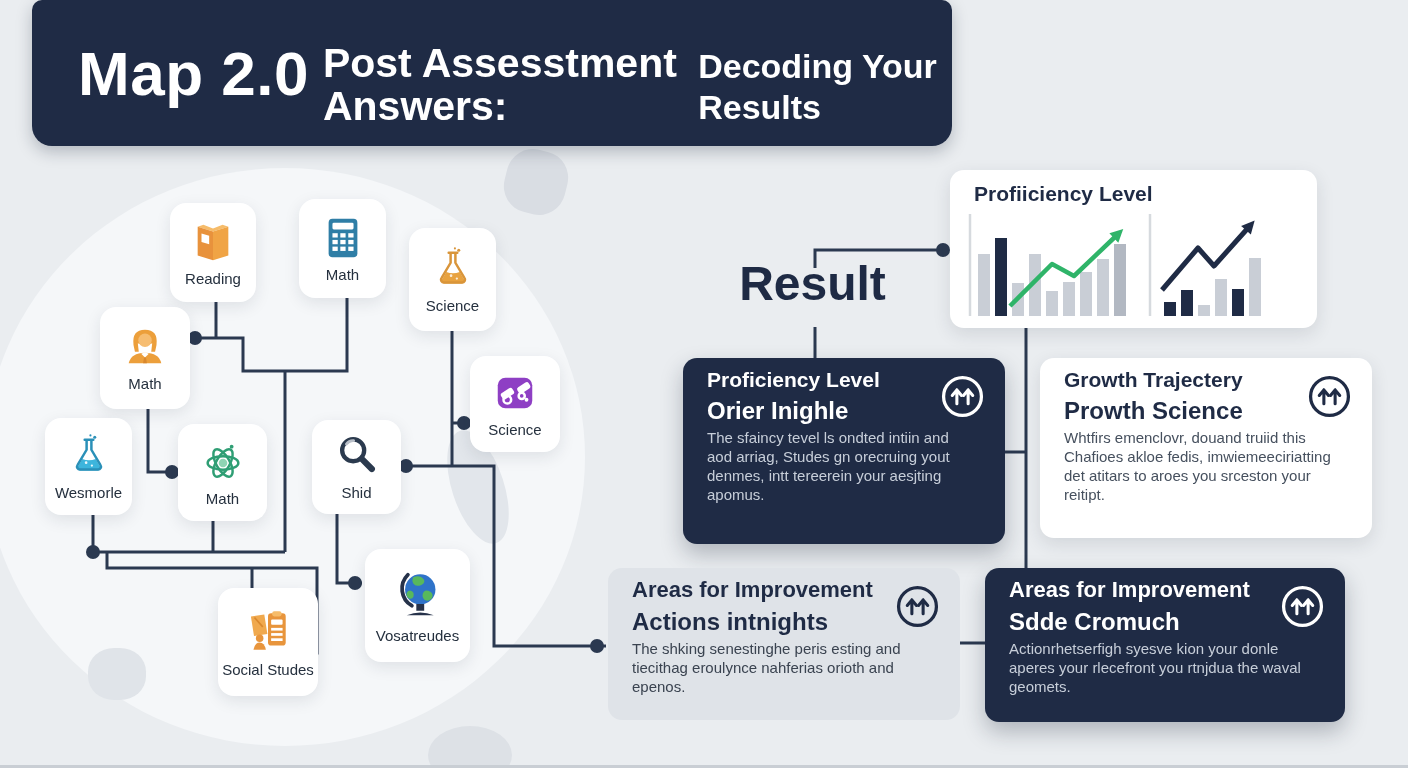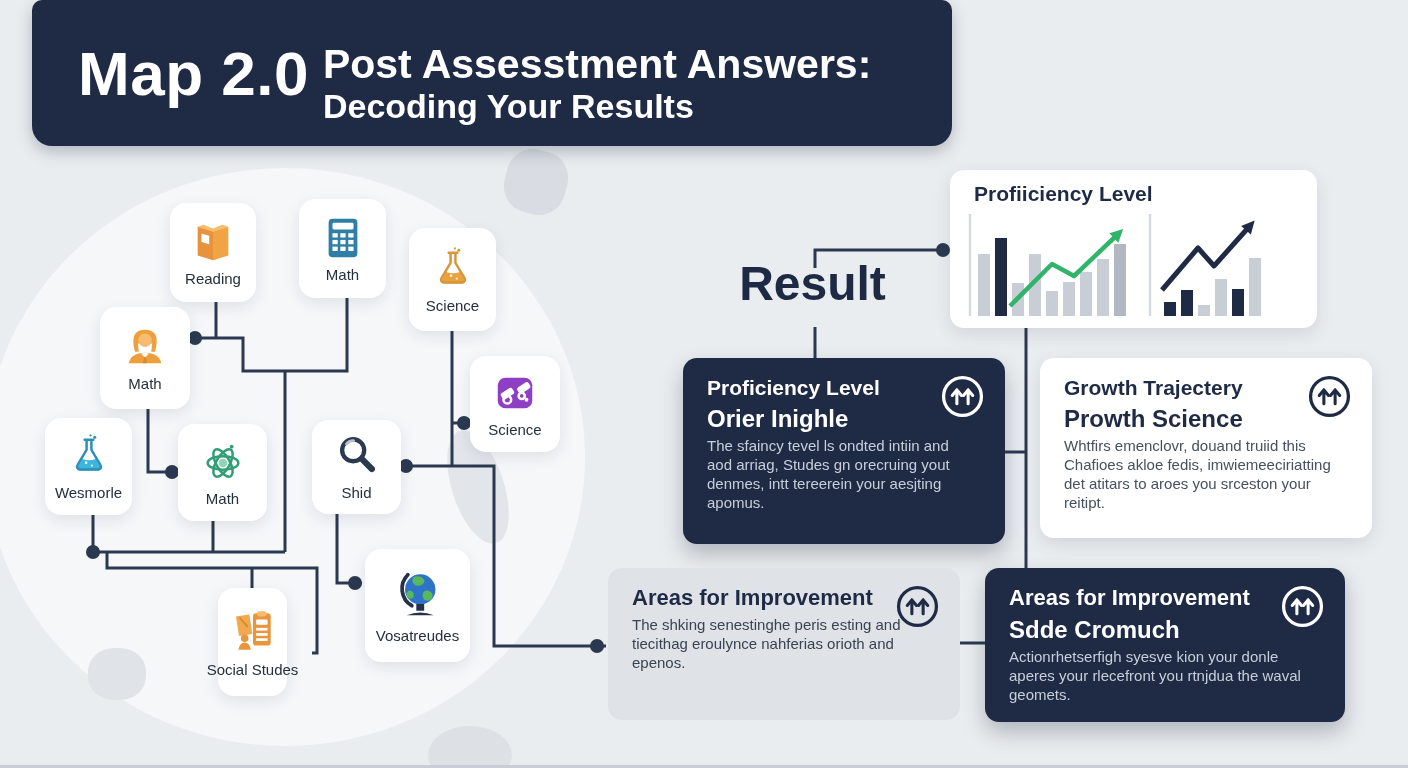--- a/index.html
+++ b/index.html
@@ -6,21 +6,21 @@
   .canvas{position:relative;width:1408px;height:768px;background:#eaedf0;overflow:hidden;
           font-family:"Liberation Sans",sans-serif;color:#1f2b45;}
   .blob{position:absolute;border-radius:50%;}
   .bottom-edge{position:absolute;left:0;right:0;bottom:0;height:3px;background:#c9ced4;}
 
   
   .header{position:absolute;left:32px;top:0;width:920px;height:146px;background:#1f2b45;
           border-radius:10px 10px 20px 20px;display:flex;align-items:center;
           box-shadow:0 6px 16px rgba(20,30,50,.25);}
   .brand{font-size:62px;font-weight:700;color:#fff;margin-left:46px;letter-spacing:.5px;white-space:nowrap;}
-  .header-titles{display:flex;flex-direction:column;align-items:flex-start;margin-left:14px;flex:1;color:#fff;margin-top:24px;}
+  .header-titles{display:flex;align-items:flex-end;margin-left:14px;flex:1;color:#fff;margin-top:24px;}
   .header-line1{font-size:41px;font-weight:700;line-height:1.05;}
   .header-line2{font-size:34px;font-weight:700;line-height:1.2;}
 
   
   .node{position:absolute;background:#fff;border-radius:16px;
         box-shadow:0 5px 16px rgba(30,40,60,.10);
         display:flex;flex-direction:column;align-items:center;justify-content:center;gap:5px;}
   .node-icon{width:46px;height:46px;display:block;}
   .node-icon svg{width:100%;height:100%;display:block;}
   .node-label{font-size:15px;font-weight:500;color:#25303e;white-space:nowrap;}
@@ -31,21 +31,21 @@
   .result{position:absolute;left:705px;top:256px;width:215px;text-align:center;
           font-size:48px;font-weight:700;color:#1e2a44;}
 
   
   .chart-card{position:absolute;left:950px;top:170px;width:367px;height:158px;background:#fff;
               border-radius:14px;box-shadow:0 6px 18px rgba(30,40,60,.12);}
   .chart-title{font-size:21px;font-weight:700;color:#1f2b45;margin:12px 0 0 24px;}
   .chart-card svg{position:absolute;left:0;top:38px;}
 
   
-  .info-card{position:absolute;border-radius:14px;padding:18px 24px;box-sizing:border-box;}
+  .info-card{position:absolute;border-radius:14px;padding:10px 24px;box-sizing:border-box;}
   .card-dark{background:#1f2b45;color:#fff;box-shadow:0 10px 22px rgba(25,35,55,.28);}
   .card-light{background:#fff;color:#1f2b45;box-shadow:0 6px 18px rgba(30,40,60,.12);}
   .card-gray{background:#dfe3e8;color:#1f2b45;}
   .card-title{font-size:21px;font-weight:700;line-height:1.1;}
   .card-sub{font-size:24px;font-weight:700;margin-top:7px;line-height:1.05;}
   .card-body{font-size:15px;margin-top:5px;line-height:1.27;}
   .card-dark .card-body{color:#c7ced9;}
   .card-light .card-body{color:#46505e;}
   .card-gray .card-body{color:#3a4350;}
   .badge{position:absolute;top:16px;right:20px;width:45px;height:45px;}
@@ -230,21 +230,21 @@
           <path d="M31 20 q5 0 6 4 q0 4 -4 5 q-4 0 -5 -4 q0 -4 3 -5 Z" fill="#58b85c"></path>
           <path d="M17 20 q4 1 3 5 q-1 3 -4 2 q-3 -2 -2 -5 q1 -2 3 -2 Z" fill="#58b85c"></path>
           <path d="M15 6 A17.5 17.5 0 0 0 18.5 33.5" stroke="#26324a" stroke-width="3.4" fill="none" stroke-linecap="round"></path>
           <rect x="22.5" y="32" width="7" height="6" fill="#26324a"></rect>
           <path d="M14 42 q12 -5 24 0 Z" fill="#26324a"></path>
         </svg>
     </span>
     <span class="node-label">Vosatreudes</span>
   </div>
 
-  <div class="node" style="left:218px;top:588px;width:69px;height:108px">
+  <div class="node" style="left:218px;top:588px;width:100px;height:108px">
     <span class="node-icon" style="width:50px;height:50px">
       <svg viewBox="0 0 48 48">
           <rect x="9" y="9" width="13" height="19" fill="#f0a94e" transform="rotate(-9 15.5 18.5)"></rect>
           <path d="M11 11 l8 9" stroke="#d9882e" stroke-width="1.6"></path>
           <rect x="24" y="7" width="17" height="31" rx="3" fill="#e8953c"></rect>
           <rect x="28" y="5" width="9" height="5" rx="2" fill="#f6bc6a"></rect>
           <rect x="27" y="13" width="11" height="5" rx="1" fill="#fff"></rect>
           <rect x="27" y="21" width="11" height="2.6" fill="#fff"></rect>
           <rect x="27" y="26" width="11" height="2.6" fill="#fff"></rect>
           <rect x="27" y="31" width="11" height="2.6" fill="#fff"></rect>
@@ -317,20 +317,21 @@
           <g stroke="currentColor" stroke-width="3" fill="none" stroke-linecap="round" stroke-linejoin="round">
             <path d="M16.5 29 V15.5 M16.5 15.5 l-4.5 5.5 M16.5 15.5 l4.5 5.5"></path>
             <path d="M27.5 29 V15.5 M27.5 15.5 l-4.5 5.5 M27.5 15.5 l4.5 5.5"></path>
           </g>
         </svg>
     </span>
   </div>
 
   <div class="info-card card-gray" style="left:608px;top:568px;width:352px;height:152px">
     <div class="card-title" style="font-size:22px">Areas for Improvement</div>
+    <div class="card-sub">Actions intnights</div>
     <div class="card-body" style="max-width:310px">The shking senestinghe peris esting and tiecithag eroulynce nahferias orioth and epenos.</div>
     <span class="badge">
       <svg viewBox="0 0 44 44">
           <circle cx="22" cy="22" r="18.5" fill="none" stroke="currentColor" stroke-width="3.2"></circle>
           <g stroke="currentColor" stroke-width="3" fill="none" stroke-linecap="round" stroke-linejoin="round">
             <path d="M16.5 29 V15.5 M16.5 15.5 l-4.5 5.5 M16.5 15.5 l4.5 5.5"></path>
             <path d="M27.5 29 V15.5 M27.5 15.5 l-4.5 5.5 M27.5 15.5 l4.5 5.5"></path>
           </g>
         </svg>
     </span>

